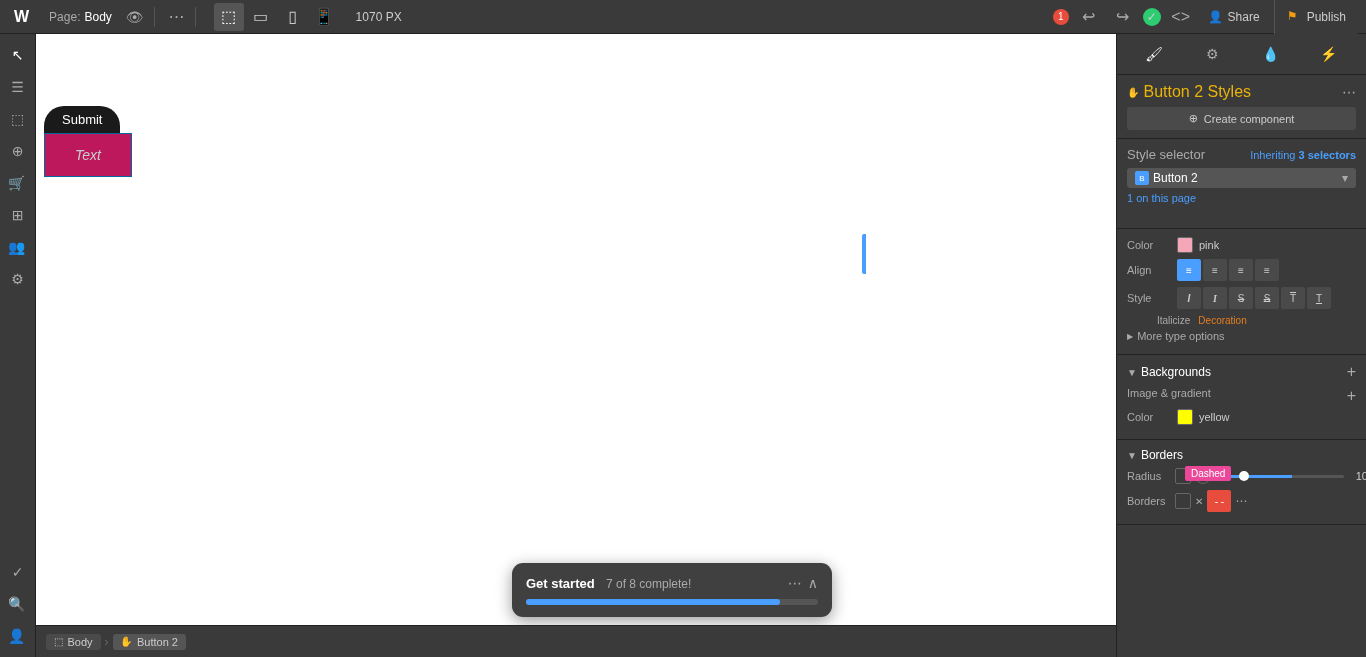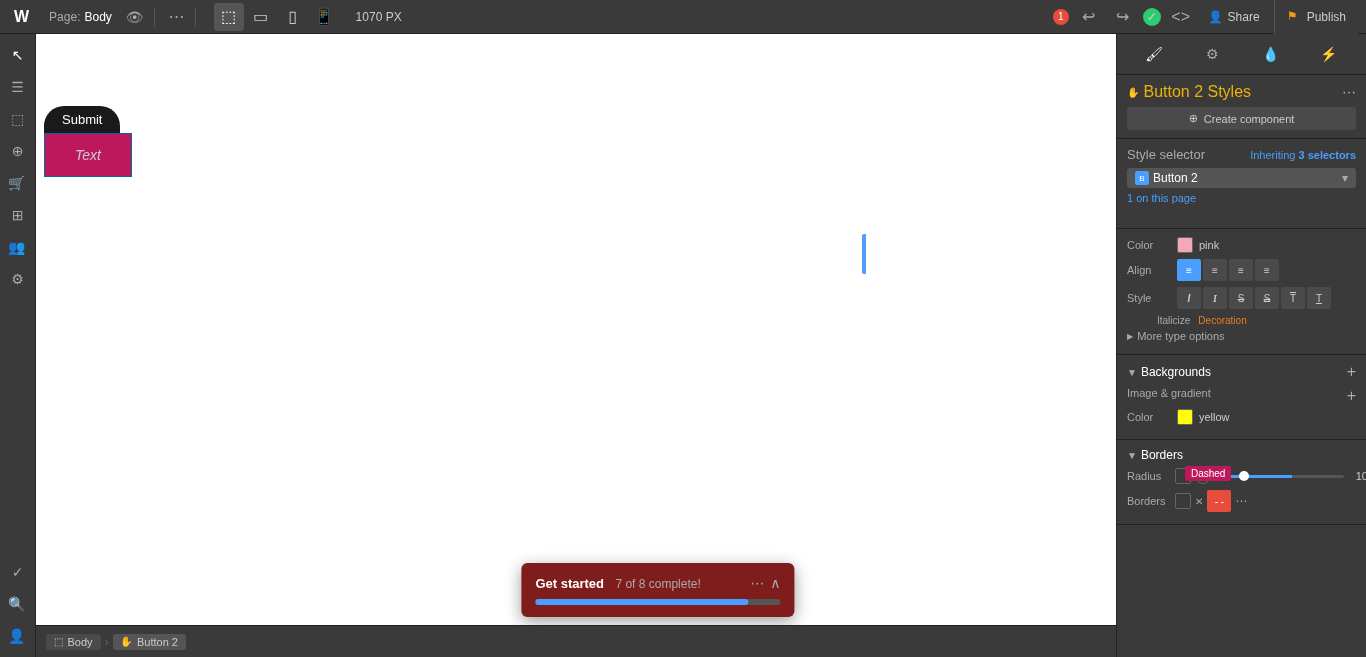--- a/index.html
+++ b/index.html
@@ -46,21 +46,21 @@
     .canvas-text-box { position: absolute; top: 44px; left: 0; width: 88px; height: 44px; background: #be185d; display: flex; align-items: center; justify-content: center; border: 1px solid #0369a1; }
     .canvas-text-content { color: #ccc; font-size: 14px; font-style: italic; }
 
     
     .canvas-breadcrumb { position: absolute; bottom: 0; left: 0; right: 0; height: 32px; background: #3a3a3a; border-top: 1px solid #222; display: flex; align-items: center; padding: 0 10px; gap: 4px; }
     .breadcrumb-item { display: flex; align-items: center; gap: 4px; background: #4a4a4a; border-radius: 3px; padding: 2px 8px; font-size: 11px; color: #ccc; cursor: pointer; }
     .breadcrumb-item.active { background: #555; }
     .breadcrumb-icon { font-size: 10px; }
 
     
-    .get-started { position: absolute; bottom: 40px; left: 50%; transform: translateX(-20%); width: 273px; background: #7f1d1d; border-radius: 6px; padding: 12px 14px; box-shadow: 0 4px 16px rgba(0,0,0,0.4); }
+    .get-started { position: absolute; bottom: 40px; left: 50%; transform: translateX(-20%); width: 320px; background: #404040; border-radius: 11px; padding: 12px 14px; box-shadow: 0 4px 16px rgba(0,0,0,0.4); }
     .get-started-header { display: flex; align-items: center; justify-content: space-between; margin-bottom: 8px; }
     .get-started-title { color: #fff; font-size: 13px; font-weight: 600; }
     .get-started-progress-text { color: #aaa; font-size: 12px; margin-left: 8px; }
     .get-started-actions { display: flex; align-items: center; gap: 6px; }
     .get-started-dots { color: #aaa; cursor: pointer; font-size: 14px; }
     .get-started-collapse { color: #aaa; cursor: pointer; font-size: 14px; }
     .get-started-bar-bg { height: 6px; background: #555; border-radius: 3px; }
     .get-started-bar-fill { height: 6px; background: #4a9eff; border-radius: 3px; }
 
     
@@ -145,21 +145,21 @@
     .radius-unit { color: #aaa; font-size: 10px; }
 
     
     .border-style-row { display: flex; align-items: center; gap: 4px; margin-bottom: 4px; }
     .border-box { width: 16px; height: 16px; border: 1px solid #666; border-radius: 2px; cursor: pointer; }
     .border-x { color: #aaa; font-size: 10px; cursor: pointer; }
     .border-dashed-btn { width: 24px; height: 22px; background: #e74c3c; border-radius: 2px; display: flex; align-items: center; justify-content: center; cursor: pointer; font-size: 10px; color: #fff; position: relative; }
     .border-more { color: #aaa; font-size: 12px; cursor: pointer; }
 
     
-    .dashed-tooltip { position: absolute; top: -24px; right: 0; background: #be185d; color: #fff; font-size: 10px; padding: 2px 6px; border-radius: 2px; white-space: nowrap; }
+    .dashed-tooltip { position: absolute; top: -24px; right: 0; background: #ec4899; color: #fff; font-size: 10px; padding: 2px 6px; border-radius: 2px; white-space: nowrap; }
 
     
     .width-row { display: flex; align-items: center; gap: 4px; }
     .width-shapes { display: flex; gap: 2px; }
     .width-shape { width: 16px; height: 16px; border: 1px solid #555; border-radius: 2px; cursor: pointer; }
 
     
     .accent-bar { width: 4px; background: #4a9eff; position: absolute; right: 250px; top: 200px; height: 40px; border-radius: 2px 0 0 2px; }
   </style>
 </head>

